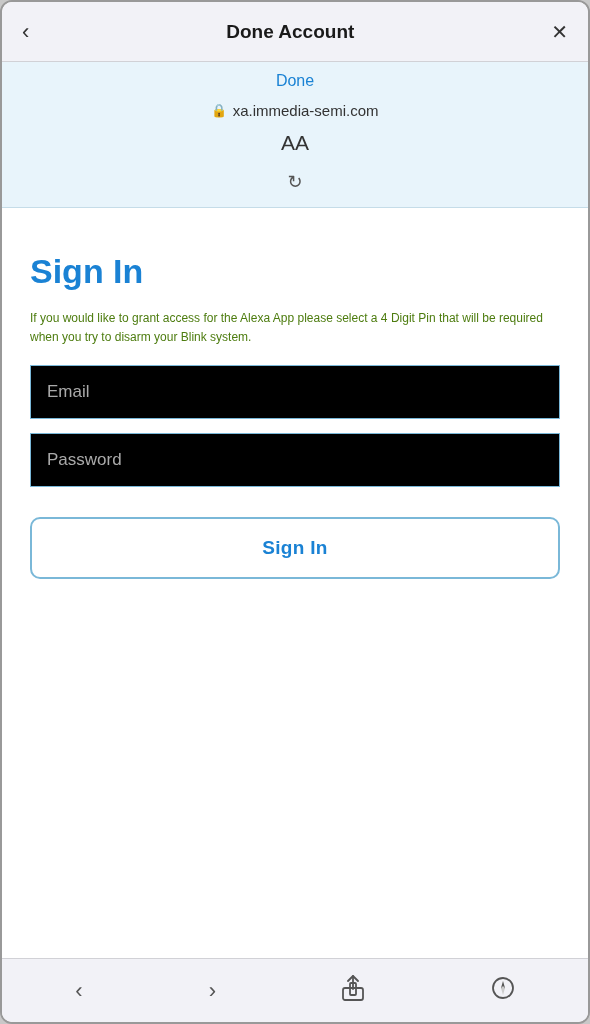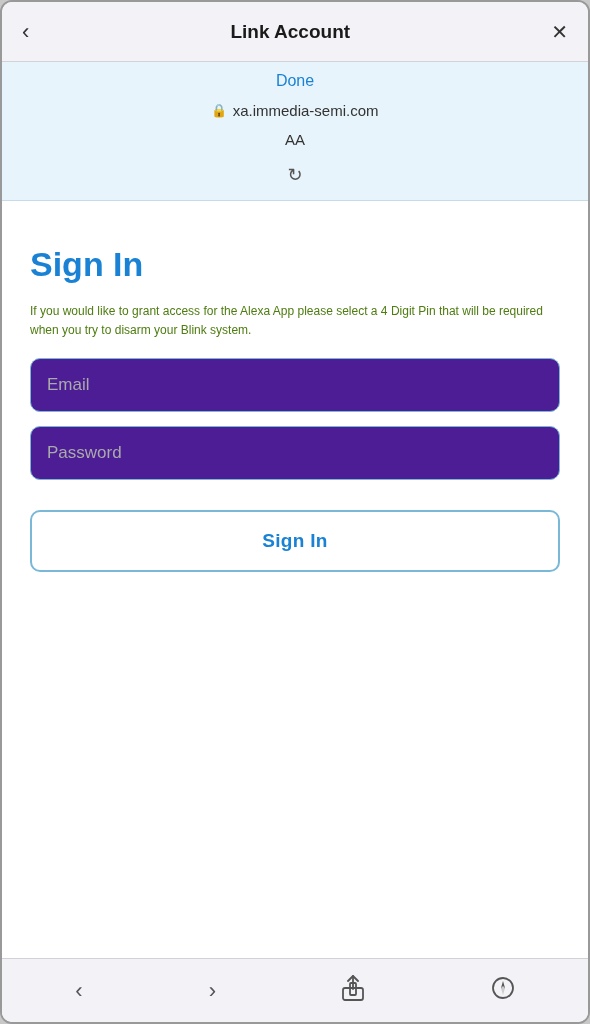--- a/index.html
+++ b/index.html
@@ -103,21 +103,21 @@
       color: #555;
     }
 
     .browser-url-text {
       font-size: 15px;
       color: #333;
       font-weight: 400;
     }
 
     .browser-aa {
-      font-size: 15px;
+      font-size: 21px;
       color: #333;
       font-weight: 500;
       cursor: pointer;
       background: none;
       border: none;
     }
 
     
     .content-area {
       flex: 1;
@@ -143,22 +143,22 @@
     .form-group {
       margin-bottom: 14px;
     }
 
     .form-input {
       width: 100%;
       padding: 16px 16px;
       font-size: 17px;
       color: #888;
       border: 1.5px solid #7ab8d8;
-      border-radius: 10px;
-      background: #4c1d95;
+      border-radius: 0;
+      background: #000000;
       outline: none;
     }
 
     .form-input::placeholder {
       color: #aaa;
     }
 
     .sign-in-button-wrapper {
       margin-top: 30px;
     }
@@ -214,21 +214,21 @@
       color: #555;
     }
   </style>
 </head>
 <body>
 
 <div class="phone-frame">
 
   <div class="app-header">
     <button class="app-header-back">‹</button>
-    <span class="app-header-title">Link Account</span>
+    <span class="app-header-title">Done Account</span>
     <button class="app-header-close">✕</button>
   </div>
 
   <div class="browser-toolbar">
     <button class="browser-done">Done</button>
     <div class="browser-url-bar">
       <span class="browser-lock-icon">🔒</span>
       <span class="browser-url-text">xa.immedia-semi.com</span>
     </div>
     <button class="browser-aa">AA</button>

